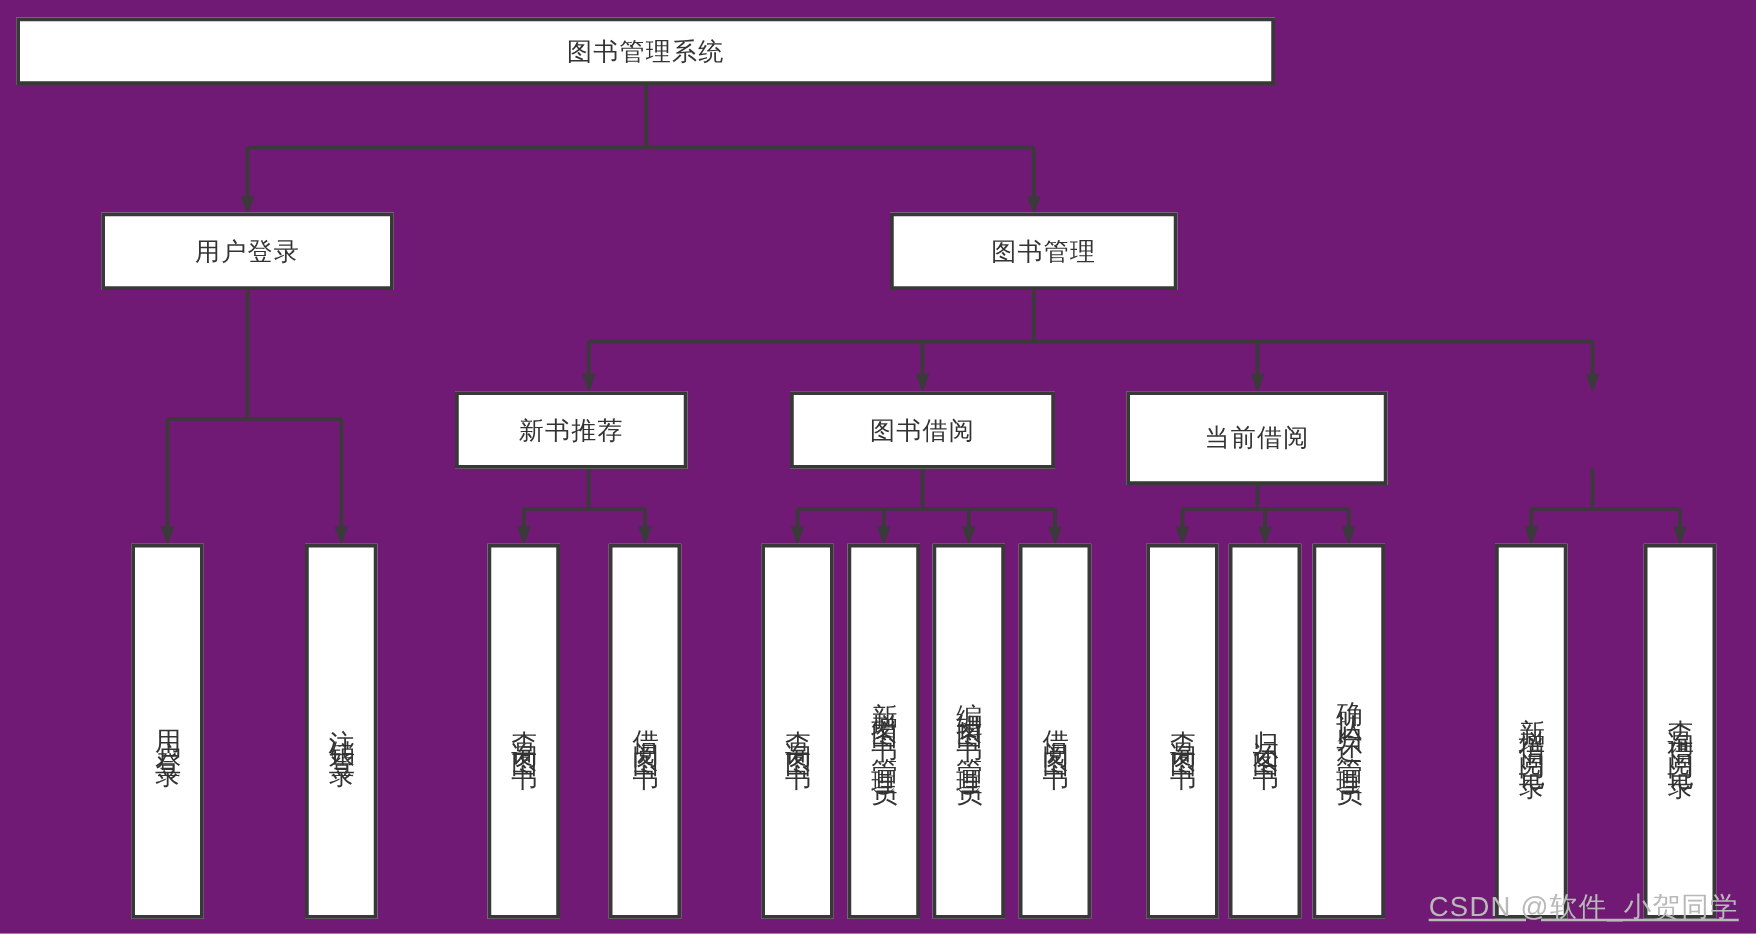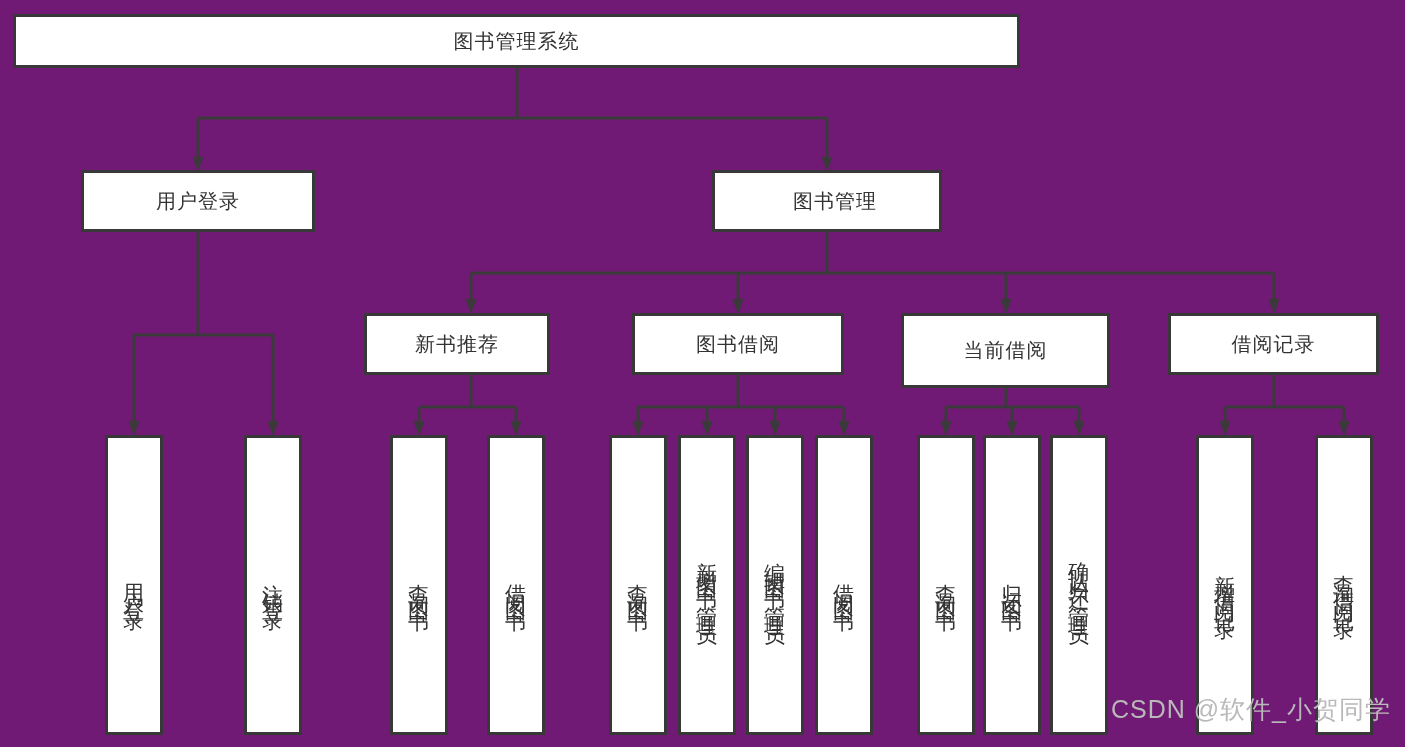--- a/index.html
+++ b/index.html
@@ -45,25 +45,26 @@
     writing-mode: vertical-rl;
     text-orientation: upright;
     font-size: 21px;
     letter-spacing: 9px;
     line-height: 1;
     white-space: nowrap;
   }
   #watermark {
     position: absolute;
     right: 14px;
-    bottom: 21px;
-    font-size: 25px;
+    bottom: 6px;
+    font-size: 22px;
     color: #b9b9b9;
     letter-spacing: 1px;
     z-index: 3;
+    text-decoration: underline;
   }
   .cline { stroke: #3a3a3a; stroke-width: 3; fill: none; }
   .ahead { fill: #3a3a3a; stroke: none; }
 </style>
 </head>
 <body>
 
 <div id="canvas">
 
   <svg id="connectors" width="1405" height="747" viewBox="0 0 1405 747">
@@ -115,23 +116,20 @@
 
   <div class="node h-node" style="left:364px; top:313px; width:186px; height:62px;">
     <span>新书推荐</span>
   </div>
   <div class="node h-node" style="left:632px; top:313px; width:212px; height:62px;">
     <span>图书借阅</span>
   </div>
   <div class="node h-node" style="left:901px; top:313px; width:209px; height:75px;">
     <span>当前借阅</span>
   </div>
-  <div class="node h-node" style="left:1168px; top:313px; width:211px; height:62px;">
-    <span>借阅记录</span>
-  </div>
 
   <div class="node leaf" style="left:105px;">
     <span class="vtext">用户登录</span>
   </div>
   <div class="node leaf" style="left:244px;">
     <span class="vtext">注销登录</span>
   </div>
 
   <div class="node leaf" style="left:390px;">
     <span class="vtext">查询图书</span>

